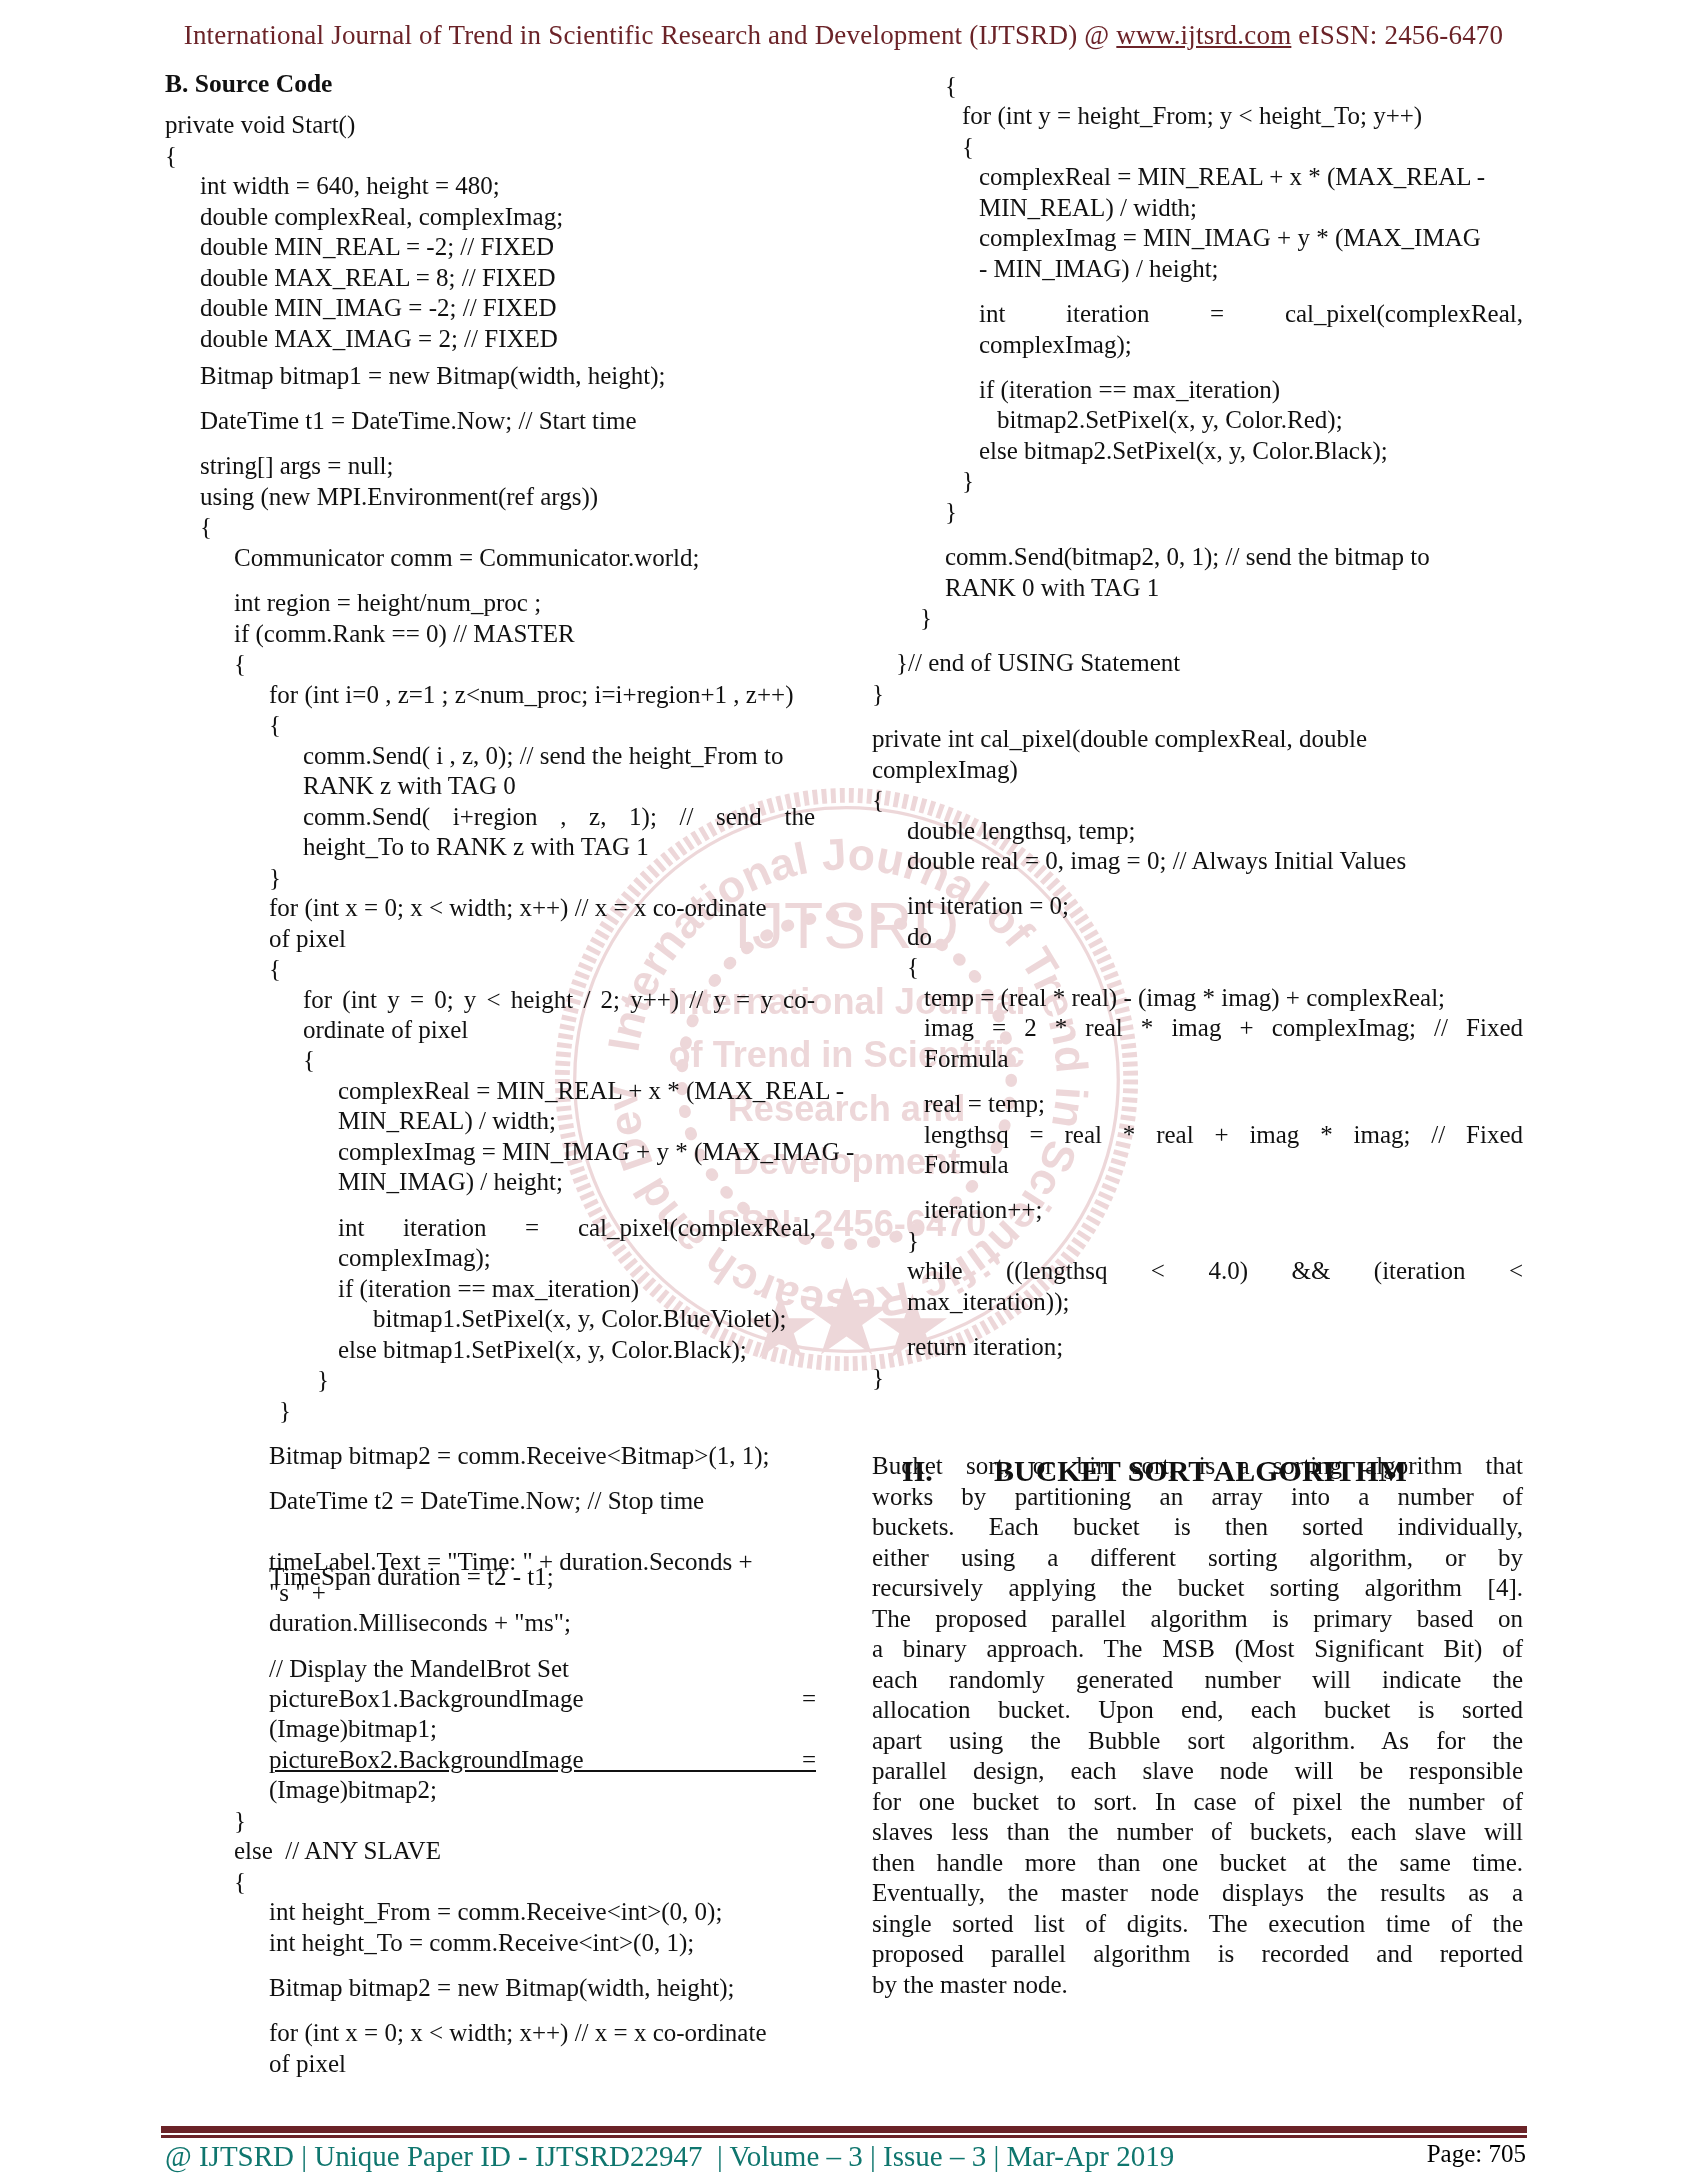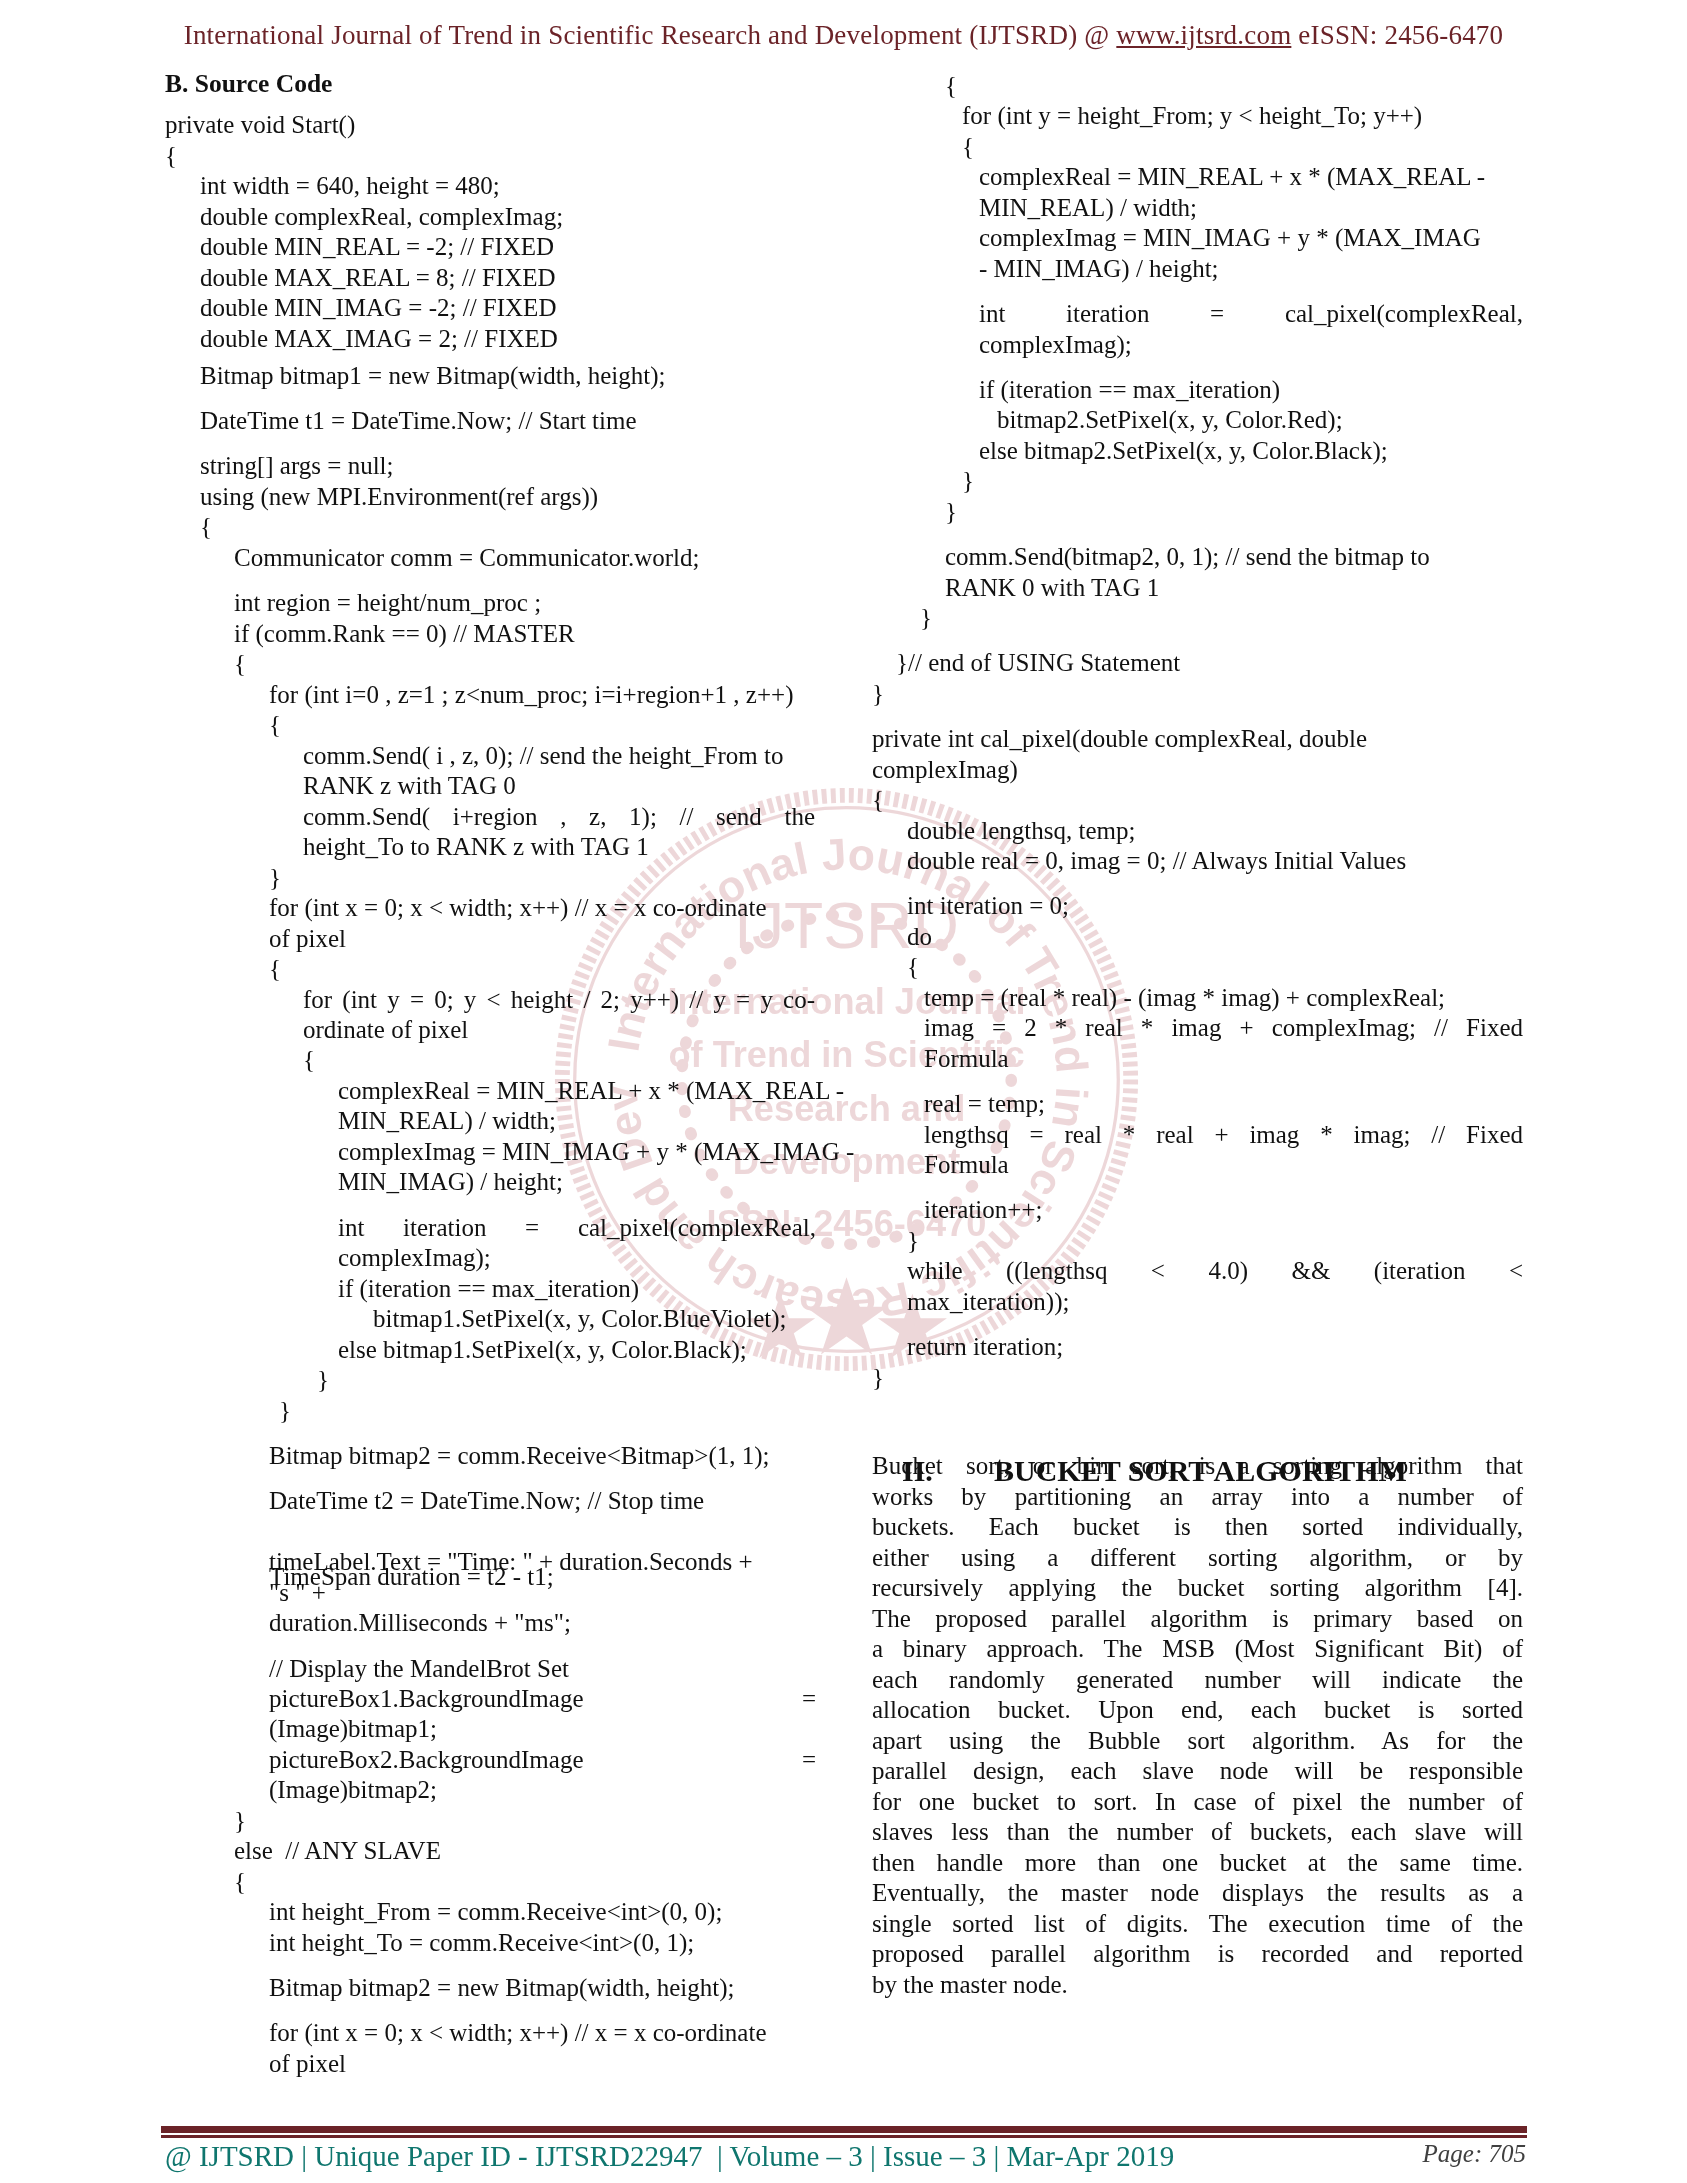--- a/index.html
+++ b/index.html
@@ -17,21 +17,21 @@
   .sec-head { position:absolute; font-weight:bold; font-size:30px; white-space:pre; }
   .para { position:absolute; left:0; width:651px; font-size:25px; line-height:30.5px;
           text-align:justify; }
   .para .pl { display:block; text-align:justify; text-align-last:justify; height:30.5px; }
   .para .pl.last { text-align-last:left; }
   .watermark { position:absolute; left:550px; top:783px; width:593px; height:593px;
                opacity:0.32; pointer-events:none; }
   .footer-bar1 { position:absolute; left:161px; top:2126px; width:1366px; height:6.6px; background:#6b2328; }
   .footer-bar2 { position:absolute; left:161px; top:2135px; width:1366px; height:2.5px; background:#6b2328; }
   .footer-left { position:absolute; left:165px; top:2140px; font-size:29px; color:#0f766e; white-space:pre; }
-  .footer-right { position:absolute; right:161px; top:2140px; font-size:25px; color:#404040;font-style:italic; }
+  .footer-right { position:absolute; right:161px; top:2140px; font-size:25px; color:#000000; }
 </style>
 </head>
 <body>
 
 <div class="header">
   <span>International Journal of Trend in Scientific Research and Development (IJTSRD) @ </span><a>www.ijtsrd.com</a><span> eISSN: 2456-6470</span>
 </div>
 
 <svg class="watermark" viewBox="0 0 720 720">
   <defs>
@@ -102,21 +102,21 @@
       <div class="ln" style="top: 1396px; left: 114px;">}</div>
       <div class="ln" style="top: 1441px; left: 104px;">Bitmap bitmap2 = comm.Receive&lt;Bitmap&gt;(1, 1);</div>
       <div class="ln" style="top: 1486px; left: 104px;">DateTime t2 = DateTime.Now; // Stop time</div>
       <div class="ln" style="top: 1517px; left: 104px; margin-top: 45px;">TimeSpan duration = t2 - t1;</div>
       <div class="ln" style="top: 1547px; left: 104px;">timeLabel.Text = "Time: " + duration.Seconds +</div>
       <div class="ln" style="top: 1578px; left: 104px;">"s " +</div>
       <div class="ln" style="top: 1608px; left: 104px;">duration.Milliseconds + "ms";</div>
       <div class="ln" style="top: 1654px; left: 104px;">// Display the MandelBrot Set</div>
       <div class="ln just" style="top: 1684px; left: 104px; width: 547px;">pictureBox1.BackgroundImage =</div>
       <div class="ln" style="top: 1714px; left: 104px;">(Image)bitmap1;</div>
-      <div class="ln just" style="top: 1745px; left: 104px; width: 547px;">pictureBox2.BackgroundImage =</div>
+      <div class="ln just" style="top: 1745px; left: 104px; width: 547px; text-decoration: underline;">pictureBox2.BackgroundImage =</div>
       <div class="ln" style="top: 1775px; left: 104px;">(Image)bitmap2;</div>
       <div class="ln" style="top: 1806px; left: 69px;">}</div>
       <div class="ln" style="top: 1836px; left: 69px;">else  // ANY SLAVE</div>
       <div class="ln" style="top: 1867px; left: 69px;">{</div>
       <div class="ln" style="top: 1897px; left: 104px;">int height_From = comm.Receive&lt;int&gt;(0, 0);</div>
       <div class="ln" style="top: 1928px; left: 104px;">int height_To = comm.Receive&lt;int&gt;(0, 1);</div>
       <div class="ln" style="top: 1973px; left: 104px;">Bitmap bitmap2 = new Bitmap(width, height);</div>
       <div class="ln" style="top: 2018px; left: 104px;">for (int x = 0; x &lt; width; x++) // x = x co-ordinate</div>
       <div class="ln" style="top: 2049px; left: 104px;">of pixel</div>
     </div>

